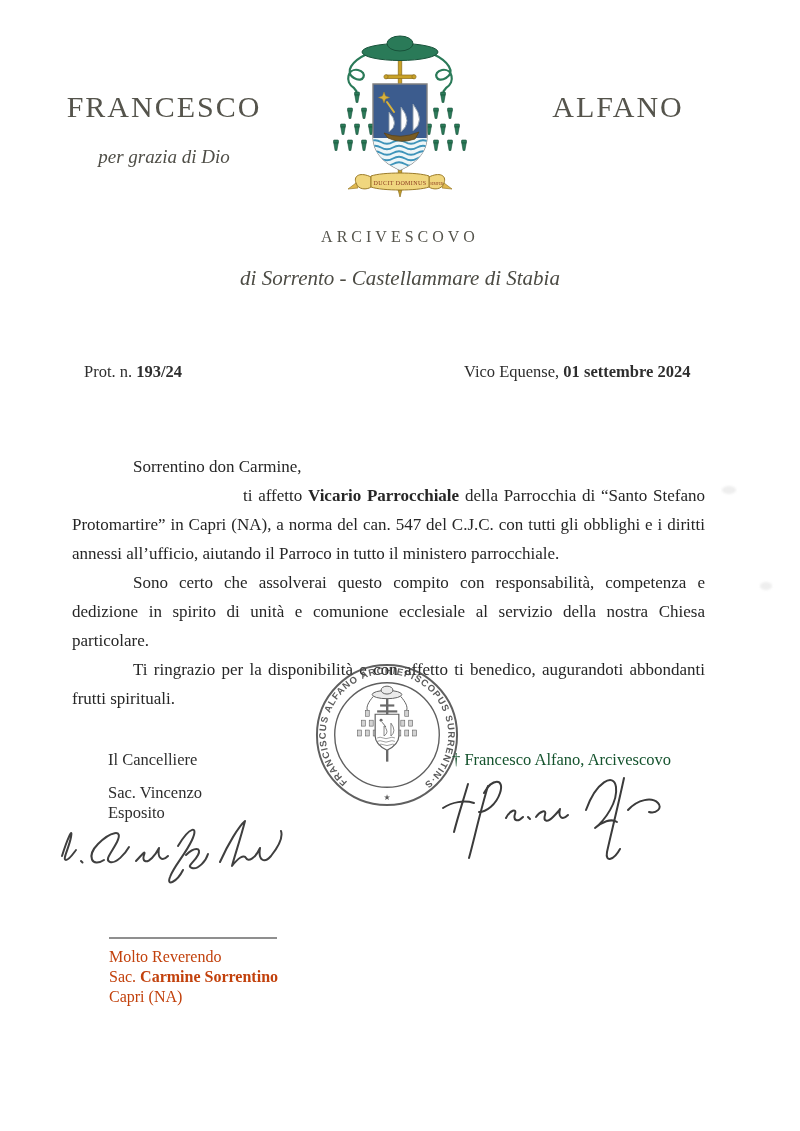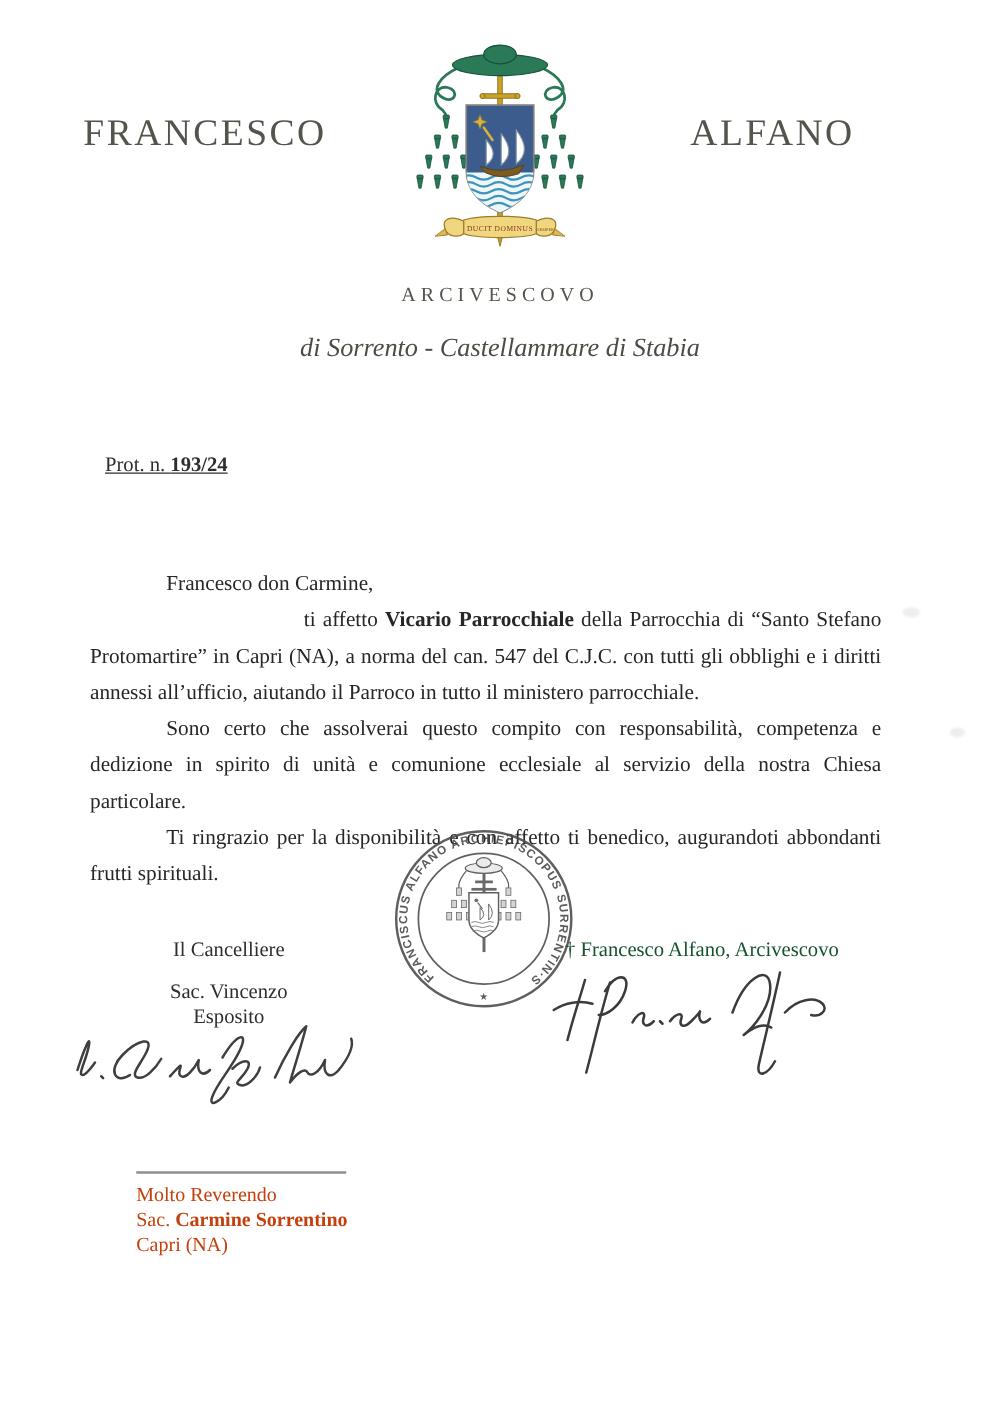--- a/index.html
+++ b/index.html
@@ -15,36 +15,37 @@
   .diocese{width:100%;text-align:center;font-size:21px;font-style:italic;color:#4c4b44;}
   
   .meta-line{font-size:16.5px;color:#2e2e2e;}
   .meta-line b{font-weight:bold;}
   
   .body-text{left:72px;top:452px;width:633px;font-size:17px;line-height:29px;text-align:justify;color:#262626;}
   .body-text p{margin:0;}
   .ind-s{text-indent:61px;}
   .ind-l{text-indent:171px;}
   
-  .sig-block{text-align:center;font-size:16.5px;color:#2e2e2e;}
+  .sig-block{text-align:left;font-size:16.5px;color:#2e2e2e;}
   .sig-block .row2{margin-top:13px;}
   .arch-line{font-size:16.5px;color:#14532d;}
   
   .sep-line{left:109px;top:937px;width:168px;height:2px;background:#8f8f8f;}
   .recipient{left:109px;top:947px;font-size:16px;line-height:20px;color:#c2410c;}
   
   .smudge{border-radius:50%;background:rgba(90,90,90,0.10);filter:blur(1px);}
 </style>
 </head>
 <body>
 
 <div class="page">
 
   <div class="abs hdr-name" style="left:58px;top:90px;width:212px;">FRANCESCO</div>
   <div class="abs hdr-name" style="left:512px;top:90px;width:212px;">ALFANO</div>
+  <div class="abs hdr-sub" style="left:58px;top:124px;width:212px;">per grazia di Dio</div>
 
   <svg class="abs" style="left:314px;top:26px;" width="172" height="176" viewBox="0 0 172 176" aria-hidden="true">
 
     <g stroke="#8a6d1f" stroke-width="0.7" fill="#c9a227">
       <rect x="84.2" y="32" width="3.6" height="132"></rect>
       <rect x="72" y="49" width="28" height="3.6"></rect>
       <rect x="65" y="60.5" width="42" height="3.6"></rect>
       <circle cx="86" cy="32.5" r="2.2"></circle>
         <circle cx="72" cy="50.8" r="2.1"></circle>
         <circle cx="100" cy="50.8" r="2.1"></circle>
@@ -127,26 +128,29 @@
       <path d="M130,157 L138,163 L128,162 Z" fill="#e0b84f" stroke="#9c7c2a" stroke-width="0.7"></path>
       <path d="M57,150 C68,146 104,146 115,150 L115,161 C104,165 68,165 57,161 Z" fill="#f0d67e" stroke="#9c7c2a" stroke-width="1"></path>
       <text x="86" y="158.5" text-anchor="middle" font-size="6" letter-spacing="0.4" fill="#8a3a20" font-family="Liberation Serif, serif">DUCIT DOMINUS</text>
       <text x="122.5" y="158.5" text-anchor="middle" font-size="3.4" fill="#8a3a20" font-family="Liberation Serif, serif">SEMPER</text>
     </g>
   </svg>
 
   <div class="abs diocese" style="top:266px;">di Sorrento - Castellammare di Stabia</div>
   <div class="abs arch-title" style="top:228px;">ARCIVESCOVO</div>
 
-  <div class="abs meta-line" style="left:84px;top:362px;text-decoration:underline;">
+  <div class="abs meta-line" style="left:84px;top:362px;">
     <span>Prot. n. </span><b>193/24</b>
   </div>
+  <div class="abs meta-line" style="left:464px;top:362px;">
+    <span>Vico Equense, </span><b>01 settembre 2024</b>
+  </div>
 
   <div class="abs body-text">
-    <p class="ind-s">Francesco don Carmine,</p>
+    <p class="ind-s">Sorrentino don Carmine,</p>
     <p class="ind-l"><span>ti affetto </span><b>Vicario Parrocchiale</b><span> della Parrocchia di “Santo Stefano Protomartire” in Capri (NA), a norma del can. 547 del C.J.C. con tutti gli obblighi e i diritti annessi all’ufficio, aiutando il Parroco in tutto il ministero parrocchiale.</span></p>
     <p class="ind-s">Sono certo che assolverai questo compito con responsabilità, competenza e dedizione in spirito di unità e comunione ecclesiale al servizio della nostra Chiesa particolare.</p>
     <p class="ind-s">Ti ringrazio per la disponibilità e con affetto ti benedico, augurandoti abbondanti frutti spirituali.</p>
   </div>
 
   <svg class="abs" style="left:311px;top:661px;opacity:0.88;" width="152" height="148" viewBox="0 0 150 150" aria-hidden="true">
     <circle cx="75" cy="75" r="71" fill="none" stroke="#4a4a4a" stroke-width="2"></circle>
     <circle cx="75" cy="75" r="53" fill="none" stroke="#4a4a4a" stroke-width="1.4"></circle>
     <defs>
       <path id="sealArc" d="M 35.1 122.5 A 62 62 0 1 1 114.9 122.5" fill="none"></path>

